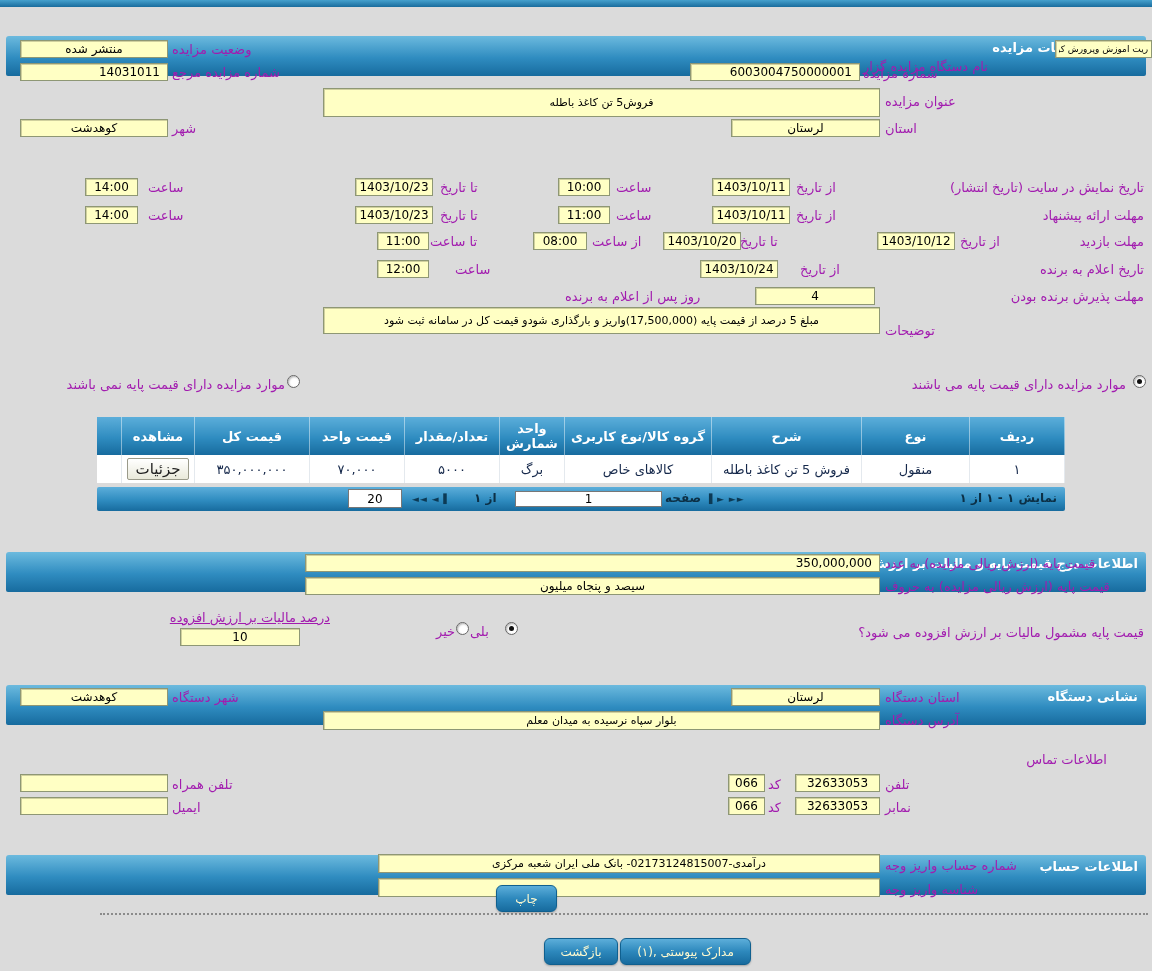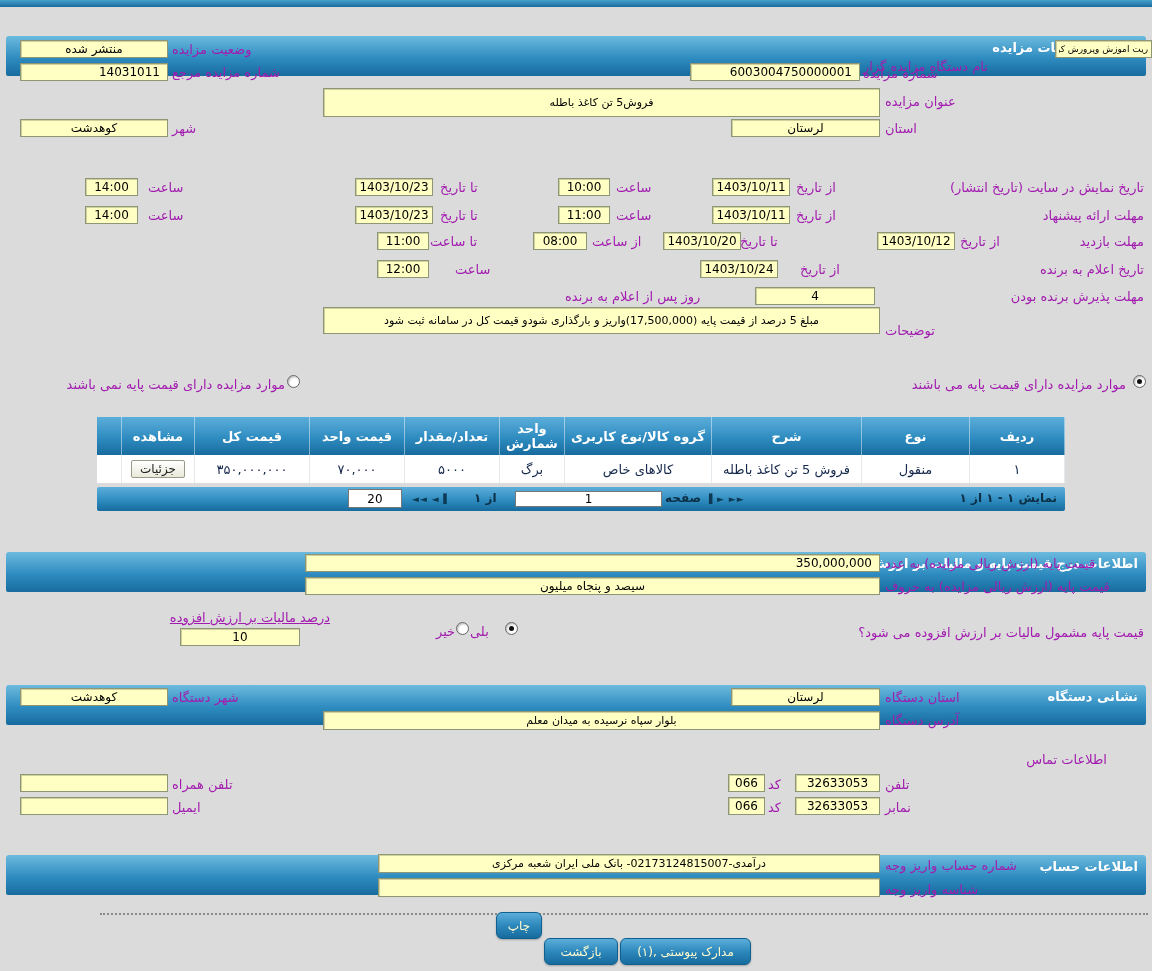--- a/index.html
+++ b/index.html
@@ -24,21 +24,21 @@
   .radio.sel::after{content:"";position:absolute;left:3px;top:3px;width:5px;height:5px;
         border-radius:50%;background:#101010;}
   .tablewrap{position:absolute;left:97px;top:417px;width:968px;}
   .tablewrap table{border-collapse:collapse;width:100%;table-layout:fixed;}
   .tablewrap th{background:linear-gradient(#5caeda,#2f8cc0 55%,#176b9e);color:#fff;
         font-size:13px;font-weight:bold;height:38px;border-right:1px solid rgba(255,255,255,.45);
         padding:0 2px;vertical-align:middle;}
   .tablewrap td{background:#fff;height:26px;font-size:13px;color:#15284b;text-align:center;
         border-right:1px solid #e4e9ee;vertical-align:middle;}
   .detbtn{display:inline-block;padding:1px 8px;background:linear-gradient(#ffffff,#e9e9da);
-        border:1px solid #9a9a8a;border-radius:2px;font-size:12px;color:#222;cursor:pointer;}
+        border:1px solid #9a9a8a;border-radius:2px;font-size:15px;color:#222;cursor:pointer;}
   .pager{position:absolute;left:97px;top:487px;width:968px;height:24px;
         background:linear-gradient(#5caeda,#2f8cc0 55%,#176b9e);border-radius:2px;}
   .ptext{position:absolute;top:4px;font-size:12px;color:#0c3046;font-weight:bold;white-space:nowrap;}
   .pbox{position:absolute;background:#fff;border:1px solid #777;font-size:12px;text-align:center;
         box-sizing:border-box;font-family:inherit;}
   .picon{position:absolute;top:7px;font-size:9px;color:#0c3a55;letter-spacing:1px;white-space:nowrap;}
   .dotline{position:absolute;left:100px;right:4px;top:913px;border-top:2px dotted #8a8a8a;}
   .btn{position:absolute;height:27px;background:linear-gradient(#5caeda,#2d88bc 50%,#176b9e);
         border:1px solid #10608f;border-radius:6px;color:#fdf9cf;font-size:12px;text-align:center;
         box-sizing:border-box;font-family:inherit;cursor:pointer;box-shadow:0 1px 2px rgba(0,0,0,.25);}
@@ -221,14 +221,14 @@
   <div class="lbl" style="left:885px;top:858px;">شماره حساب واریز وجه</div>
   <input class="fld small" style="left: 378px; top: 854px; width: 502px; height: 19px;" readonly="" value="درآمدی-02173124815007- بانک ملی ایران شعبه مرکزی">
 
   <div class="lbl" style="left:885px;top:882px;">شناسه واریز وجه</div>
   <input class="fld" style="left: 378px; top: 878px; width: 502px; height: 19px;" readonly="" value="">
 
   <div class="dotline"></div>
 
   <button class="btn" style="left:620px;top:938px;width:131px;">مدارک پیوستی ,(۱)</button>
   <button class="btn" style="left:544px;top:938px;width:74px;">بازگشت</button>
-  <button class="btn" style="left:496px;top:912px;width:46px;">چاپ</button>
+  <button class="btn" style="left:496px;top:885px;width:61px;">چاپ</button>
 </div>
 
 </body></html>

